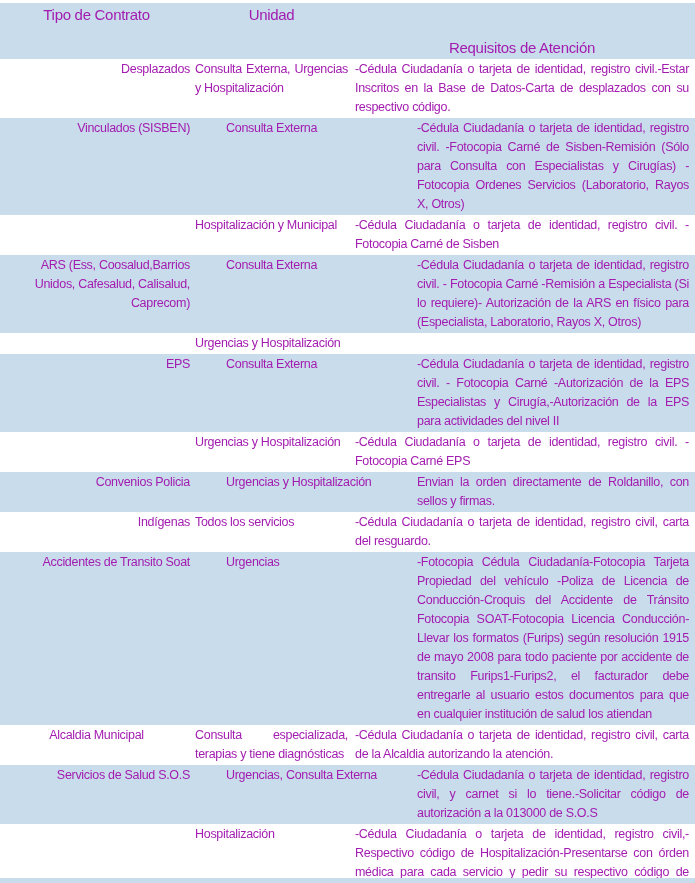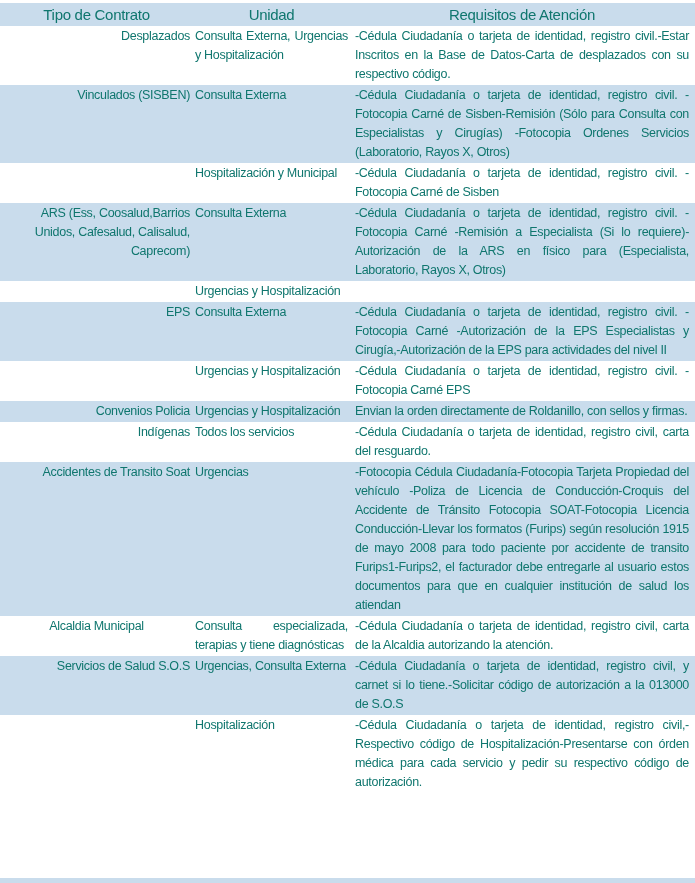--- a/index.html
+++ b/index.html
@@ -7,37 +7,37 @@
     width: 695px;
     background: #ffffff;
     font-family: "Liberation Sans", sans-serif;
   }
   .page {
     position: relative;
     width: 695px;
     height: 883px;
     background: #ffffff;
     overflow: hidden;
-    color: #0f766e;
+    color: #a21caf;
     font-size: 12.5px;
     line-height: 19px;
     letter-spacing: -0.3px;
     box-sizing: border-box;
     padding-top: 3px;
   }
   .thead {
     display: flex;
     background: #c9dcec;
     font-size: 15px;
     line-height: 21px;
     letter-spacing: -0.3px;
   }
   .thead .hc { text-align: center; }
   .row { display: flex; }
-  .row.blue { background: #c9dcec; }
+  .row.blue { background: #c9dcec; gap: 31px; }
   .c1 {
     width: 193px;
     box-sizing: border-box;
     text-align: right;
     padding: 1px 3px;
     flex-shrink: 0;
   }
   .c2 {
     width: 160px;
     box-sizing: border-box;
@@ -63,21 +63,21 @@
   }
 </style>
 </head>
 <body>
 
 <div class="page">
 
   <div class="thead">
     <div class="c1 hc">Tipo de Contrato</div>
     <div class="c2 hc u-center">Unidad</div>
-    <div class="c3 hc" style="text-align:center;">Requisitos de Atención</div>
+    <div class="c3 hc" style="text-align:center;margin-top:33px;">Requisitos de Atención</div>
   </div>
 
   <div class="row">
     <div class="c1">Desplazados</div>
     <div class="c2">Consulta Externa, Urgencias y Hospitalización</div>
     <div class="c3">-Cédula Ciudadanía o tarjeta de identidad, registro civil.-Estar Inscritos en la Base de Datos-Carta de desplazados con su respectivo código.</div>
   </div>
 
   <div class="row blue">
     <div class="c1">Vinculados (SISBEN)</div>

